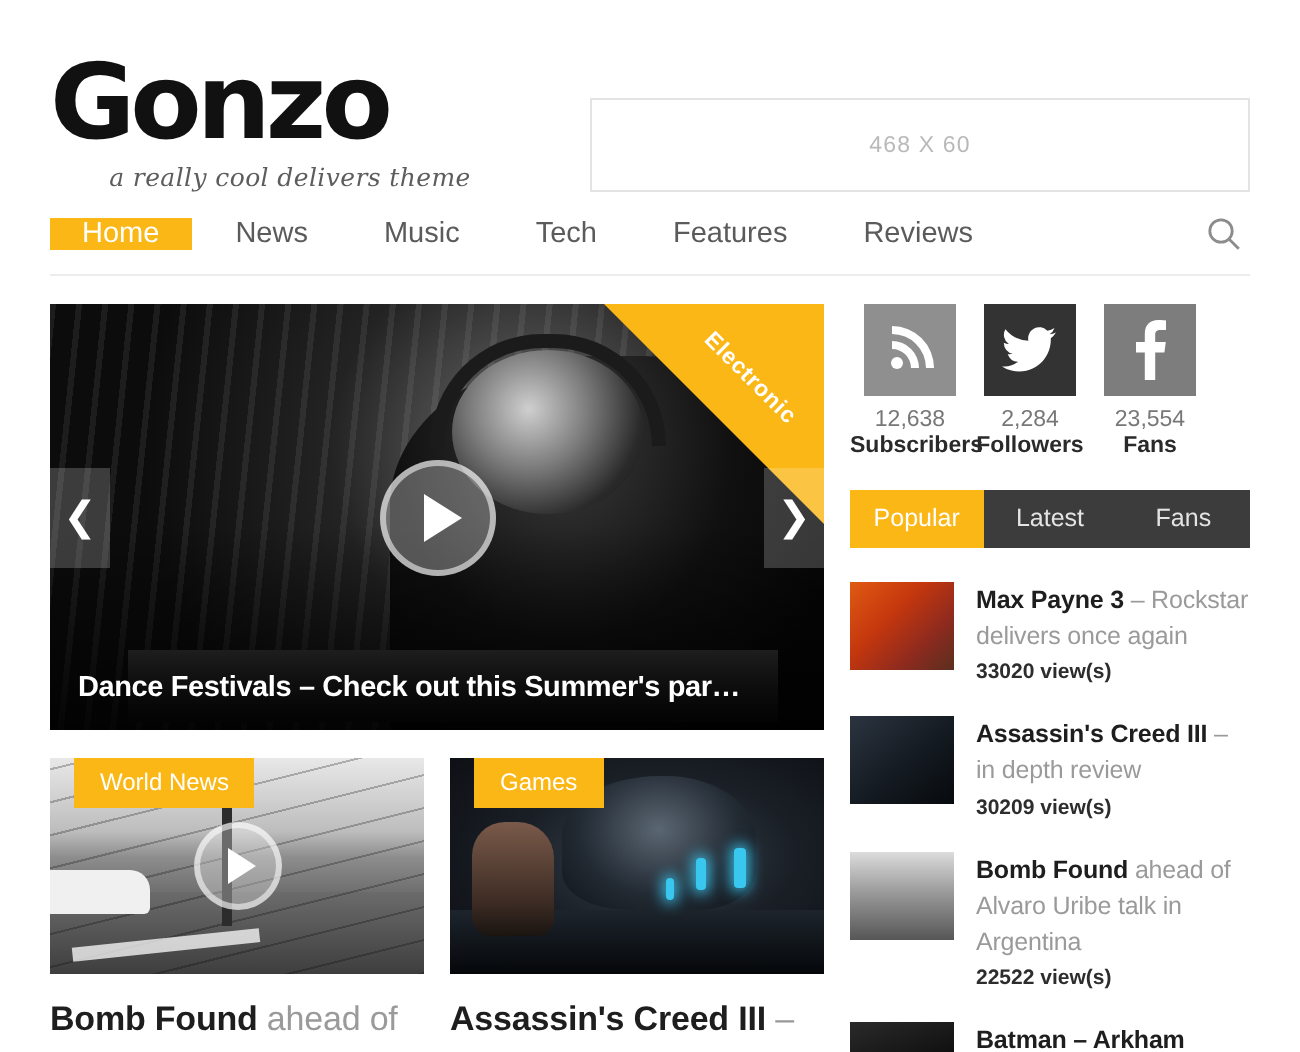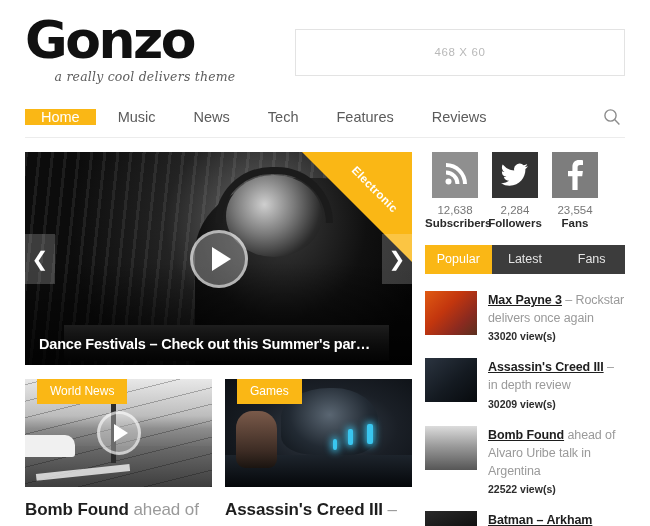--- a/index.html
+++ b/index.html
@@ -5,21 +5,21 @@
   * { box-sizing: border-box; margin: 0; padding: 0; }
   html, body {
     width: 650px; height: 526px;
     background: #ffffff;
     font-family: "Liberation Sans", sans-serif;
     overflow: hidden;
   }
   .page { position: relative; width: 650px; height: 526px; background: #fff; }
 
   
-  .header { display: flex; align-items: center; padding: 0 25px 0 25px; height: 96px; }
+  .header { display: flex; align-items: flex-end; padding: 0 25px 0 25px; height: 96px; }
   .brand { width: 250px; padding-top: 4px; }
   .logo-text {
     font-family: "DejaVu Sans", sans-serif;
     font-size: 52px; font-weight: bold; line-height: 0.95;
     letter-spacing: -2.5px; color: #111; white-space: nowrap;
   }
   .logo-tagline {
     font-family: "DejaVu Serif", serif;
     font-style: italic; font-size: 12.5px; color: #5d5d5d;
     text-align: center; margin-top: 4px; letter-spacing: 0.2px;
@@ -239,43 +239,43 @@
   .tab.active { background: #fab715; color: #fff; }
 
   .tlist { margin-top: 10px; }
   .titem { display: flex; gap: 11px; padding: 7px 0 9px 0; }
   .tthumb { width: 52px; height: 44px; flex: none; background: #ddd; }
   .tthumb.t1 { background: linear-gradient(135deg, #e05a12 0%, #c3360e 40%, #8c2a1f 72%, #5a2f1e 100%); }
   .tthumb.t2 { background: linear-gradient(140deg, #2b3440 0%, #141a21 55%, #070a0d 100%); }
   .tthumb.t3 { background: linear-gradient(180deg, #dcdcdc 0%, #9a9a9a 46%, #565656 100%); }
   .tthumb.t4 { background: linear-gradient(160deg, #2a2a2a 0%, #0d0d0d 60%, #000 100%); }
   .ttext { font-size: 12.5px; line-height: 1.45; color: #9a9a9a; letter-spacing: -.1px; }
-  .ttext b { color: #1e1e1e; font-weight: bold; text-decoration: underline; }
+  .ttext b { color: #1e1e1e; font-weight: bold; }
   .tviews { font-size: 10.5px; color: #2d2d2d; font-weight: bold; margin-top: 3px; }
 </style>
 </head>
 <body>
 
 <div class="page">
 
   <div class="header">
     <div class="brand">
       <div class="logo-text">Gonzo</div>
       <div class="logo-tagline">a really cool delivers theme</div>
     </div>
     <div class="ad-banner">
       <span>468 X 60</span>
     </div>
   </div>
 
   <div class="nav-wrap">
     <div class="nav">
       <div class="nav-item active">Home</div>
+      <div class="nav-item">News</div>
       <div class="nav-item">Music</div>
-      <div class="nav-item">News</div>
       <div class="nav-item">Tech</div>
       <div class="nav-item">Features</div>
       <div class="nav-item">Reviews</div>
       <div class="nav-search">
         <svg width="18" height="18" viewBox="0 0 18 18">
           <circle cx="7.5" cy="7.5" r="5.6" fill="none" stroke="#8c8c8c" stroke-width="1.4"></circle>
           <line x1="11.6" y1="11.6" x2="16.4" y2="16.4" stroke="#8c8c8c" stroke-width="1.4"></line>
         </svg>
       </div>
     </div>

